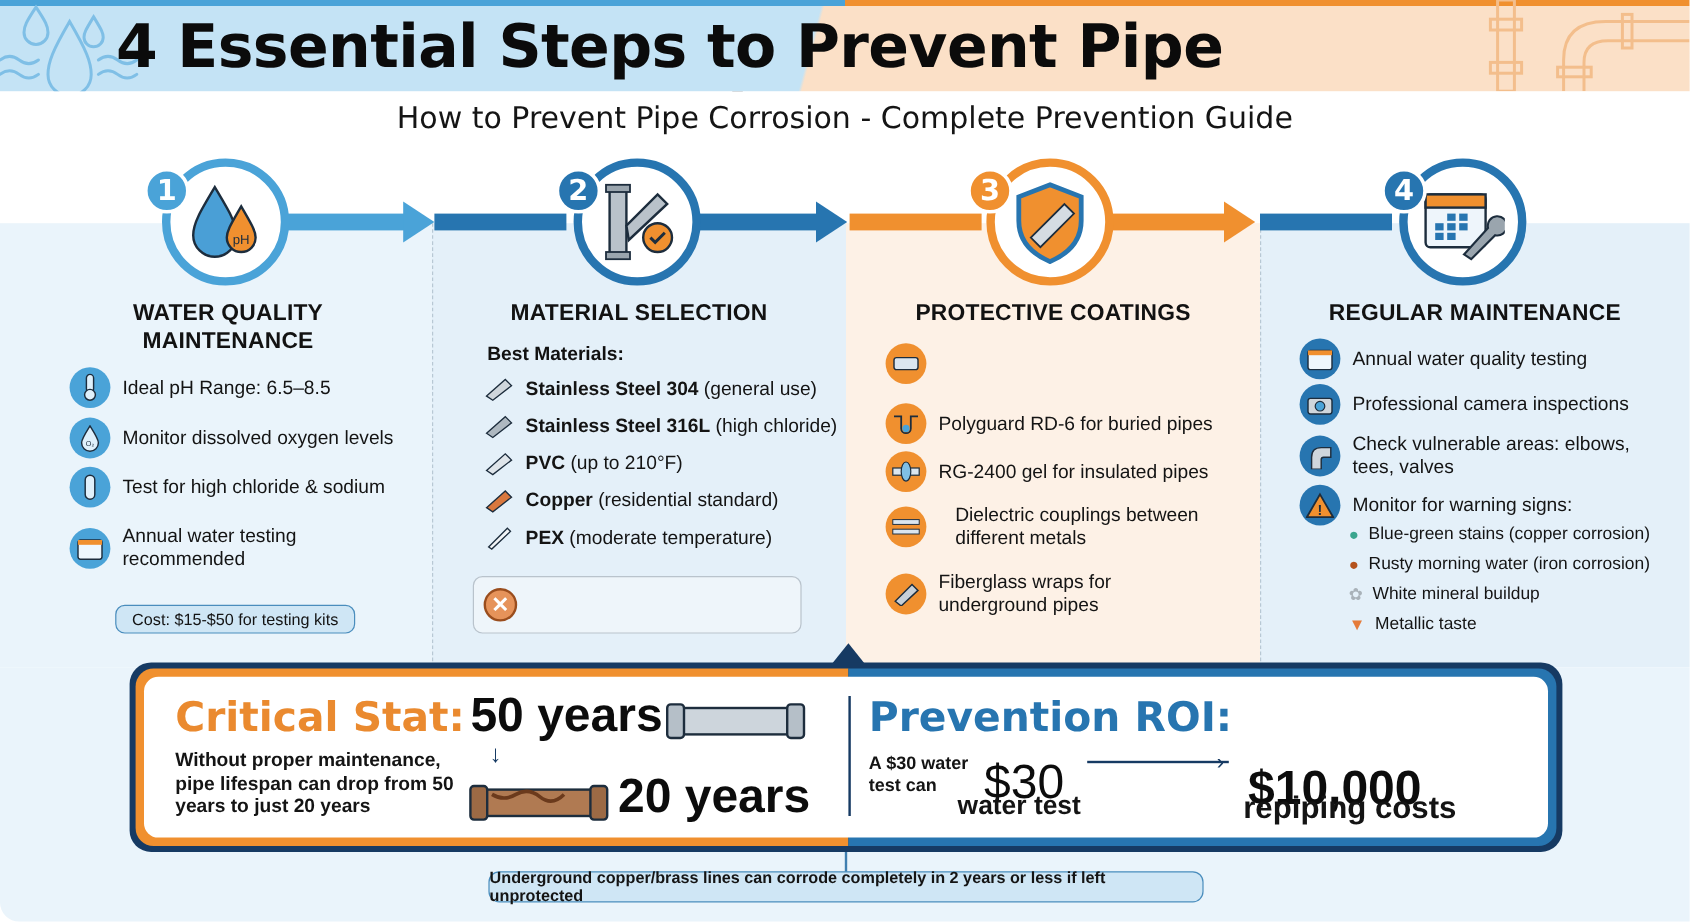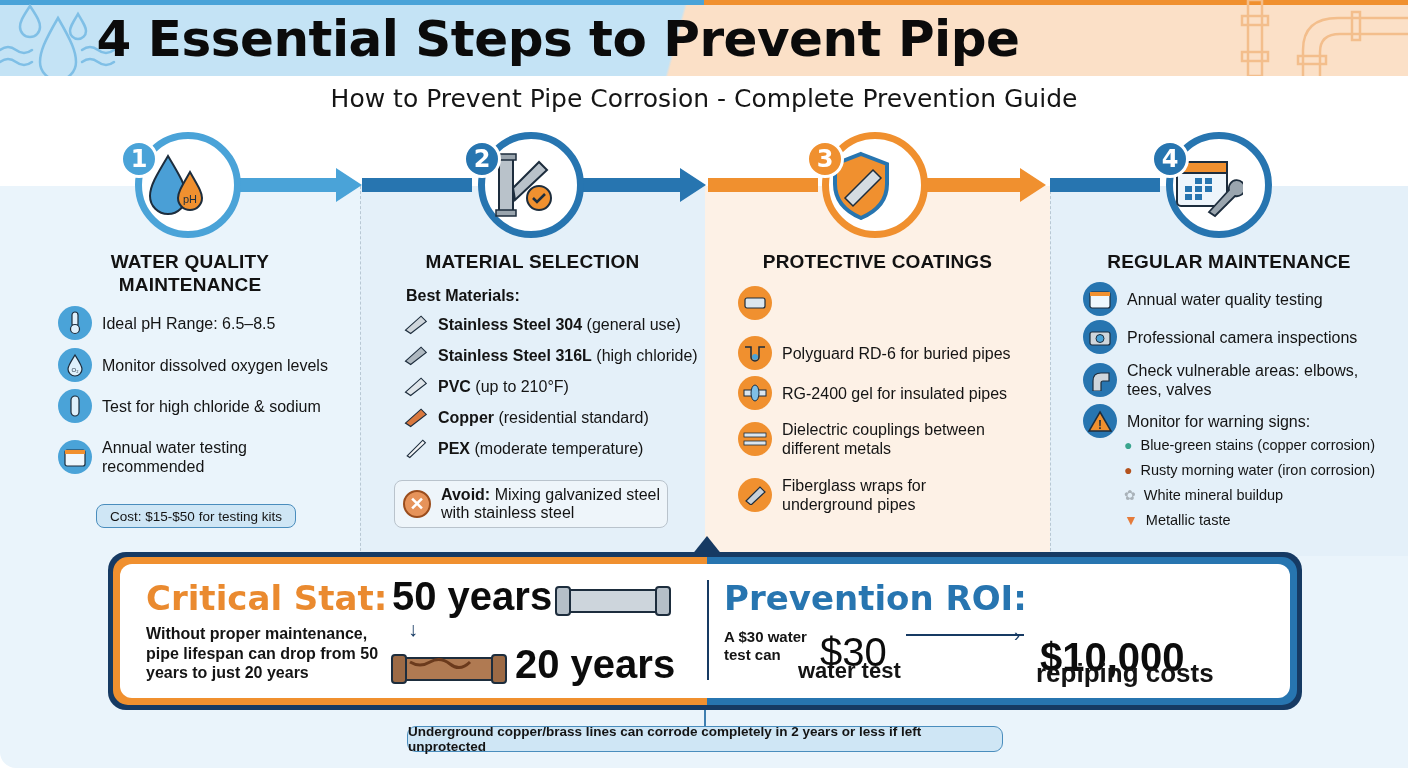--- a/index.html
+++ b/index.html
@@ -42,21 +42,21 @@
 
   
   .arrow { position: absolute; height: 14px; }
   .arrow .shaft { position: absolute; left: 0; top: 0; height: 14px; }
   .arrow .head { position: absolute; top: -10px; width: 0; height: 0; border-top: 17px solid transparent; border-bottom: 17px solid transparent; }
 
   
   .step-circle {
     position: absolute; width: 106px; height: 106px; border-radius: 50%;
     background: #fff; border: 7px solid; top: 132px;
-    display: flex; align-items: center; justify-content: flex-start;
+    display: flex; align-items: center; justify-content: center;
   }
   .step-badge {
     position: absolute; width: 38px; height: 38px; border-radius: 50%;
     color: #fff; font-weight: 700; font-size: 24px; top: 140px;
     display: flex; align-items: center; justify-content: center;
     border: 3px solid #fff;
     font-family: "DejaVu Sans", sans-serif;
   }
 
   
@@ -277,23 +277,20 @@
 <div class="item" style="left:402px; top:438px;">
   <div class="small-icon">
       <svg width="30" height="22" viewBox="0 0 30 22">
         <path d="M6 20 L24 2 L27 5 L9 22z" fill="#f3f5f7" stroke="#1d2d3d" stroke-width="1.3"></path>
       </svg>
     </div>
   <span class="item-text"><b>PEX</b> <span>(moderate temperature)</span></span>
 </div>
 <div style="position:absolute; left:394px; top:480px; width:274px; height:48px; border:1.5px solid #b9c3cc; border-radius:8px; background:#eef5fa; display:flex; align-items:center; padding-left:8px;">
   <div style="width:28px; height:28px; border-radius:50%; background:#e6935a; border:2px solid #9a4d1d; display:flex; align-items:center; justify-content:center; color:#fff; font-weight:700; font-size:18px; margin-right:10px;">✕</div>
-  <div class="item-text" style="line-height:18px;">
-    <b>Avoid:</b> <span>Mixing galvanized steel</span><br><span>with stainless steel</span>
-  </div>
 </div>
 
 <div class="step-circle" style="left:822px; border-color:#f0902f;">
   <svg width="64" height="70" viewBox="0 0 64 70">
     <path d="M32 4 L58 14 V34 C58 52 46 62 32 68 C18 62 6 52 6 34 V14z" fill="#f0902f" stroke="#2775b0" stroke-width="4"></path>
     <path d="M16 48 L44 20 L52 28 L24 56z" fill="#d5dce2" stroke="#1d2d3d" stroke-width="1.5"></path>
   </svg>
 </div>
 <div class="step-badge" style="left:806px; background:#f0902f;">3</div>
 <div class="col-heading" style="left:720px; width:315px; top:250px;">PROTECTIVE COATINGS</div>
@@ -316,21 +313,21 @@
 </div>
 <div class="item" style="left:738px; top:376px;text-align:center;">
   <div class="item-icon" style="background:#f0902f;">
       <svg width="24" height="18" viewBox="0 0 24 18">
         <rect x="1" y="6" width="22" height="6" fill="#dbe6ef" stroke="#1d2d3d" stroke-width="1"></rect>
         <ellipse cx="12" cy="9" rx="4" ry="8" fill="#7fbfe6" stroke="#1d2d3d" stroke-width="1"></ellipse>
       </svg>
     </div>
   <span class="item-text">RG-2400 gel for insulated pipes</span>
 </div>
-<div class="item" style="left:738px; top:420px;">
+<div class="item" style="left:738px; top:420px;gap:14px;">
   <div class="item-icon" style="background:#f0902f;">
       <svg width="24" height="18" viewBox="0 0 24 18">
         <rect x="1" y="3" width="22" height="4" fill="#dbe6ef" stroke="#1d2d3d" stroke-width="0.8"></rect>
         <rect x="1" y="11" width="22" height="4" fill="#dbe6ef" stroke="#1d2d3d" stroke-width="0.8"></rect>
       </svg>
     </div>
   <span class="item-text"><span>Dielectric couplings between</span><br><span>different metals</span></span>
 </div>
 <div class="item" style="left:738px; top:476px;">
   <div class="item-icon" style="background:#f0902f;">

